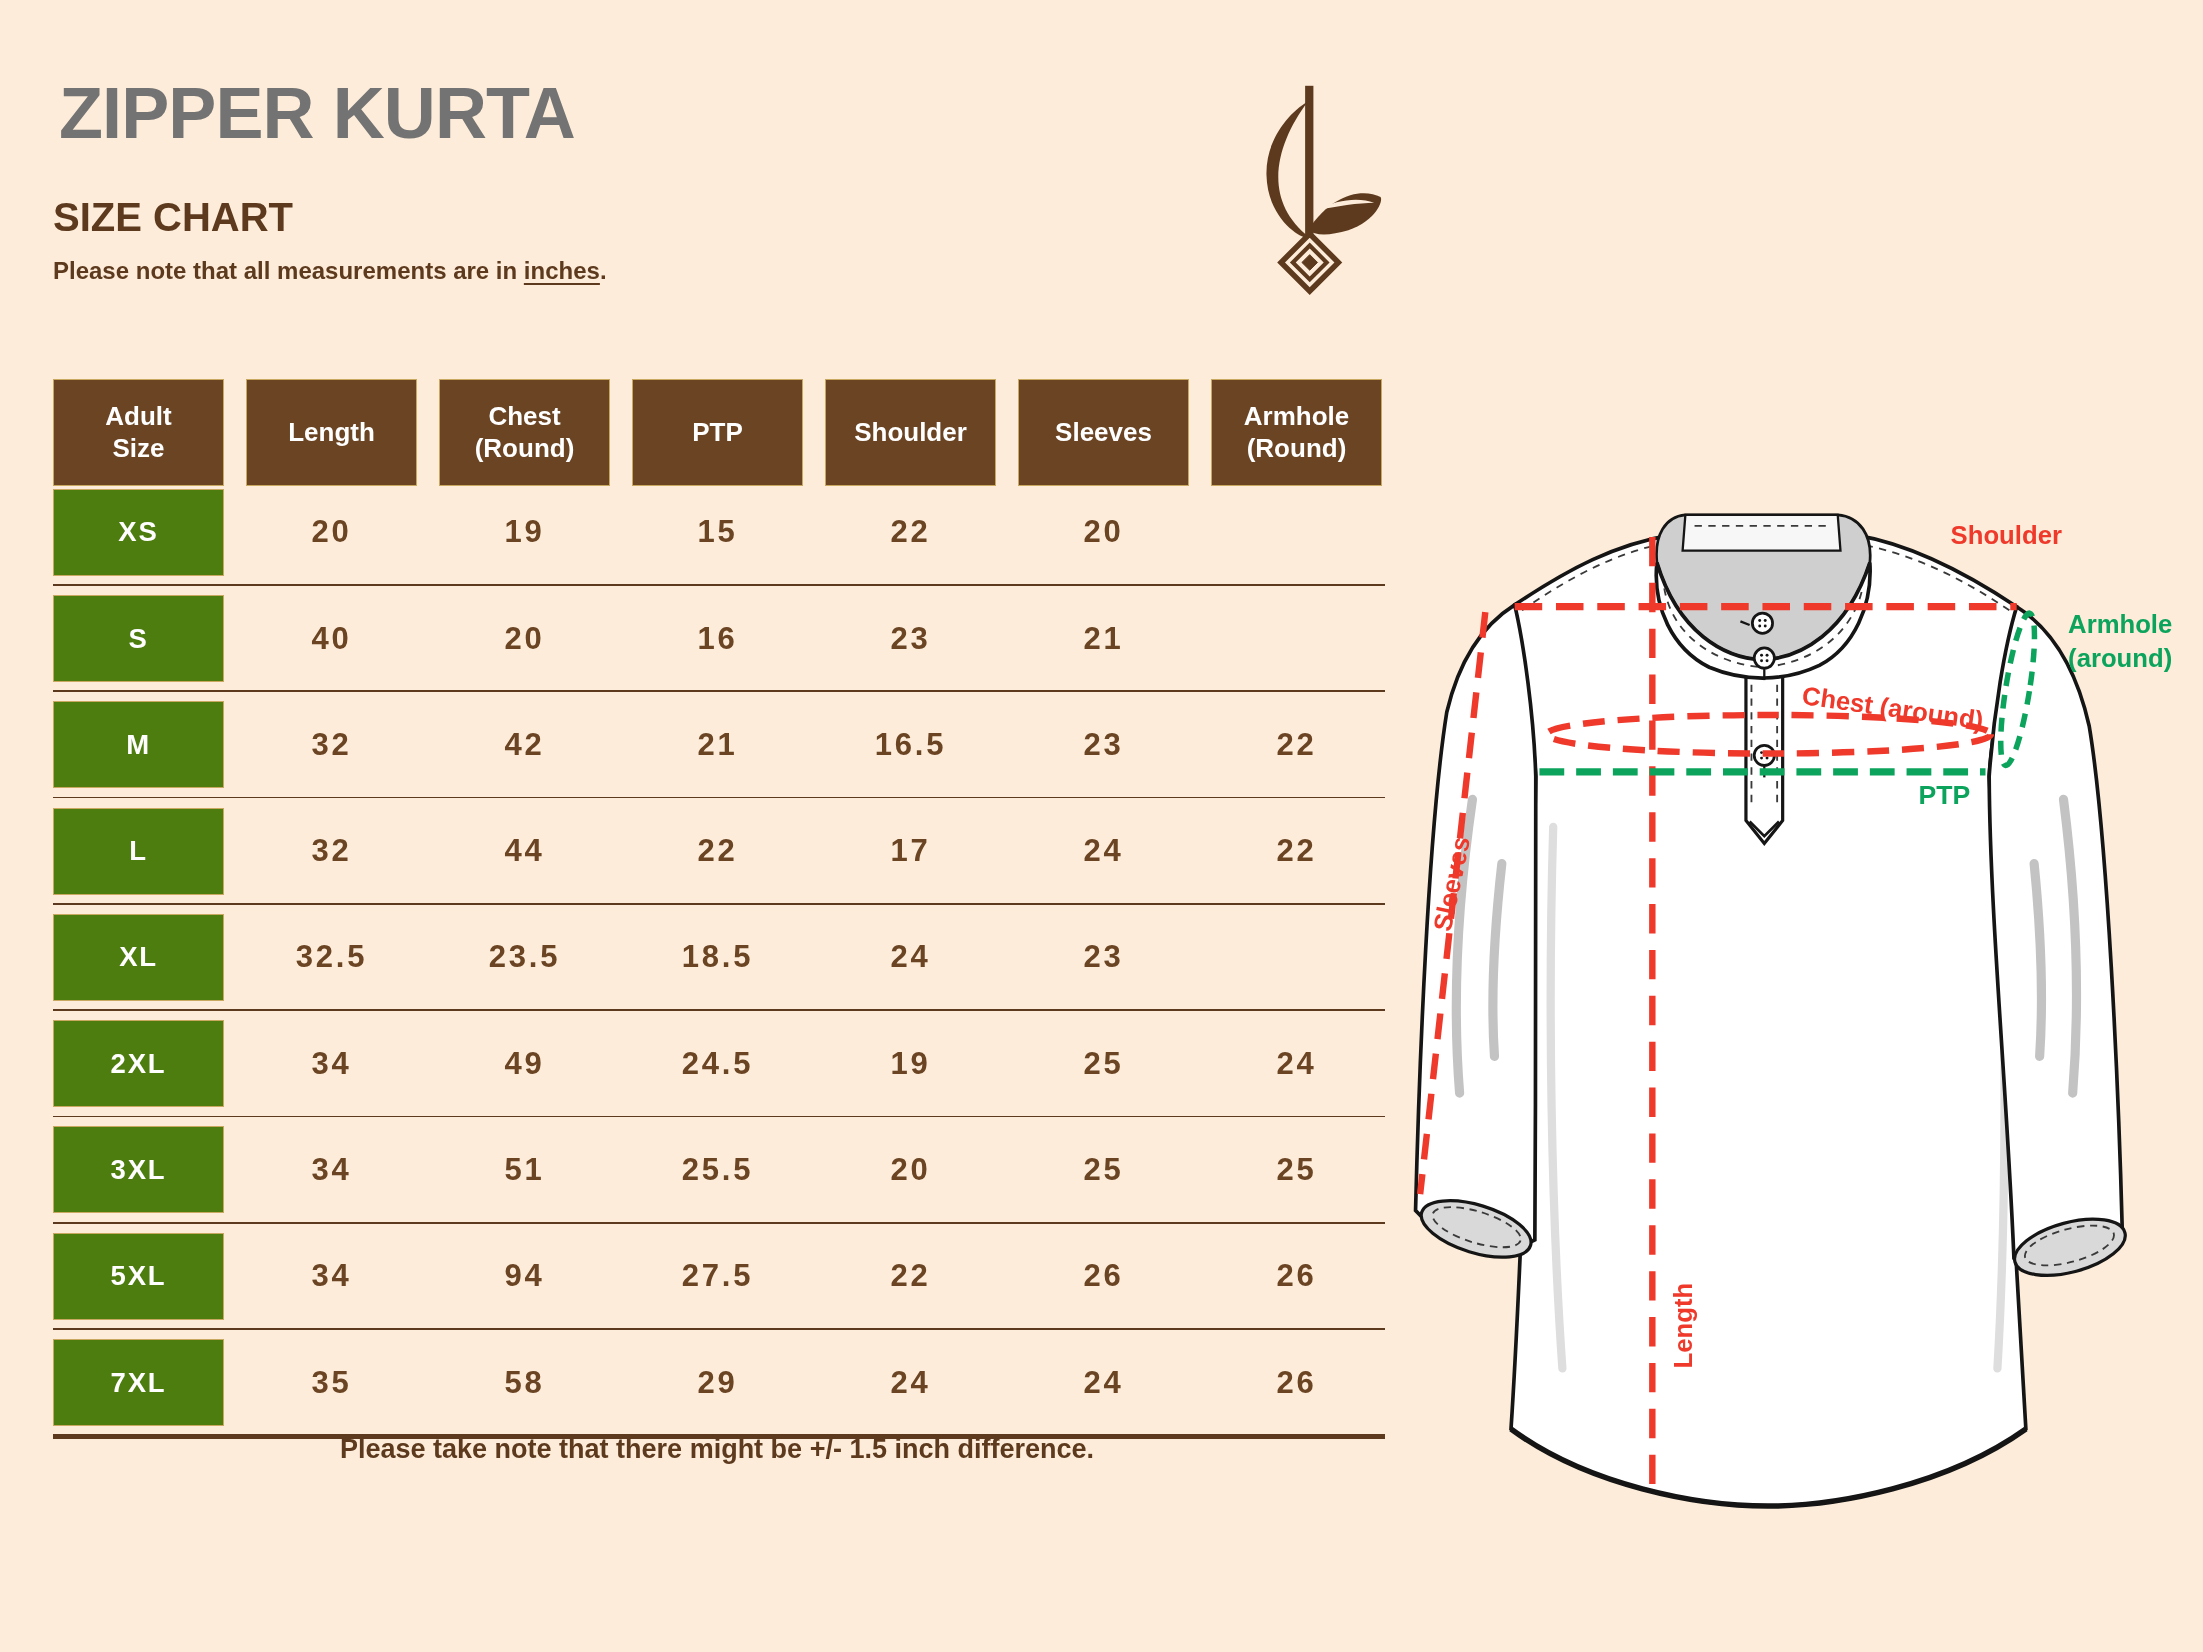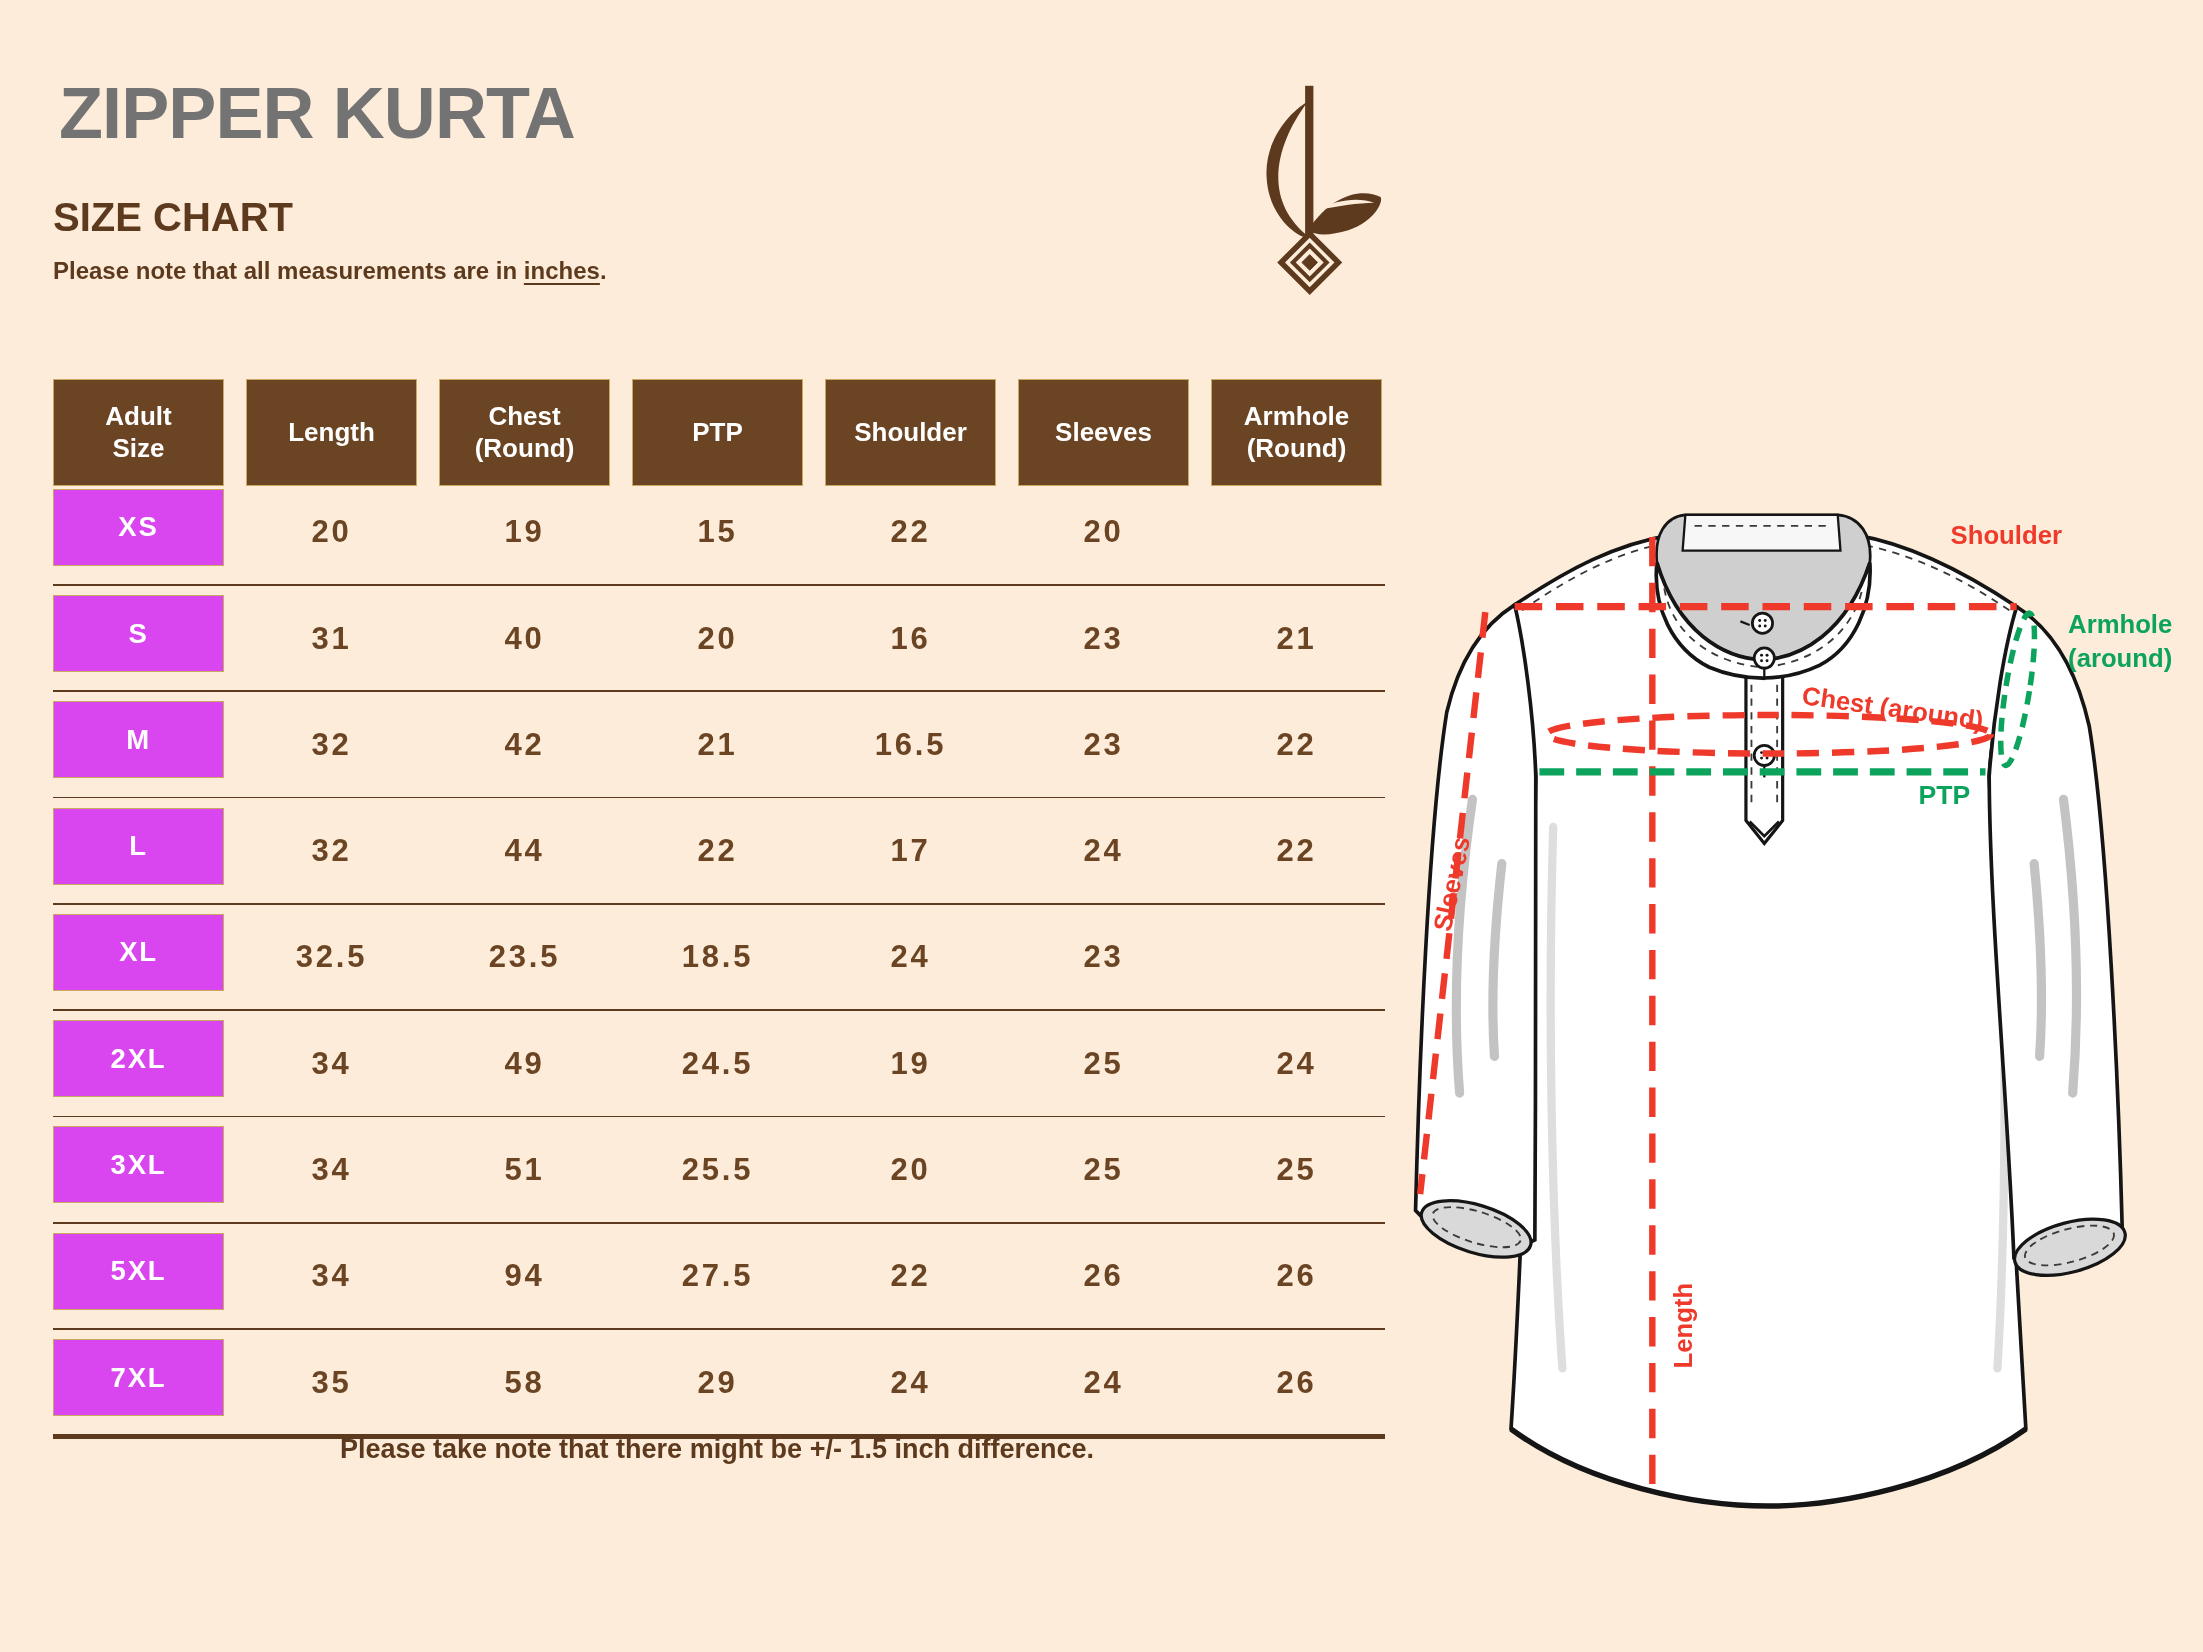--- a/index.html
+++ b/index.html
@@ -38,23 +38,23 @@
   }
   .hcell{
     background:#6a4423;border:1.8px solid #c9a95f;box-sizing:border-box;
     color:#ffffff;font-size:26px;font-weight:bold;line-height:1.2;
     height:107px;display:flex;flex-direction:column;align-items:center;justify-content:center;
     text-align:center;
   }
   .thead{margin-bottom:2.8px;}
   .drow{margin-top:0;}
   .scell{
-    background:#d946ef;border:1.8px solid #c9a95f;box-sizing:border-box;
+    background:#4d7c0f;border:1.8px solid #c9a95f;box-sizing:border-box;
     color:#ffffff;font-size:27.5px;font-weight:bold;letter-spacing:1.8px;
-    height:77px;display:flex;align-items:center;justify-content:center;
+    height:87px;display:flex;align-items:center;justify-content:center;
   }
   .vcell{
     color:#6a4423;font-size:31px;font-weight:bold;letter-spacing:2.8px;
     height:87px;display:flex;align-items:center;justify-content:center;
   }
   .sep{height:1.8px;background:#5d3a1e;margin:8.3px 0 9.2px 0;width:1332px;}
   .thick{height:4.6px;background:#5d3a1e;margin:8.3px 0 0 0;width:1332px;}
   .footer-note{
     position:absolute;left:53px;top:1434px;width:1328px;
     text-align:center;font-size:27px;font-weight:bold;color:#5d3a1e;
@@ -119,21 +119,20 @@
           <div class="scell">XS</div>
           <div class="vcell">20</div>
           <div class="vcell">19</div>
           <div class="vcell">15</div>
           <div class="vcell">22</div>
           <div class="vcell">20</div>
         </div>
         <div class="sep"></div>
         <div class="trow drow">
           <div class="scell">S</div>
-          <div class="vcell">31</div>
           <div class="vcell">40</div>
           <div class="vcell">20</div>
           <div class="vcell">16</div>
           <div class="vcell">23</div>
           <div class="vcell">21</div>
         </div>
         <div class="sep"></div>
         <div class="trow drow">
           <div class="scell">M</div>
           <div class="vcell">32</div>

